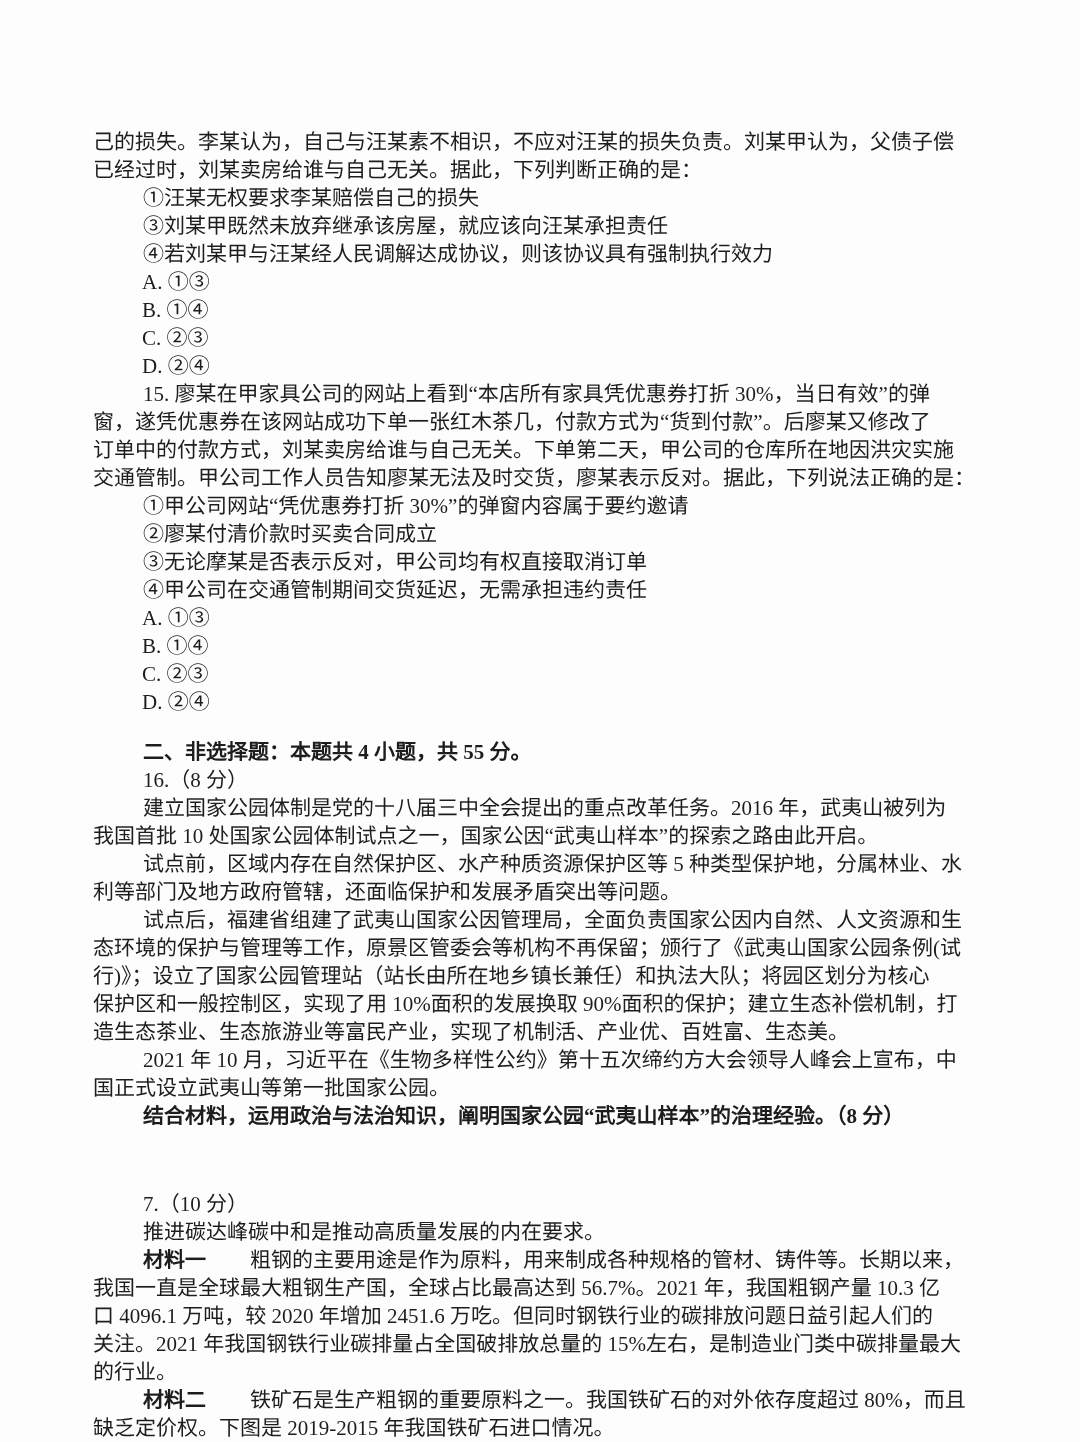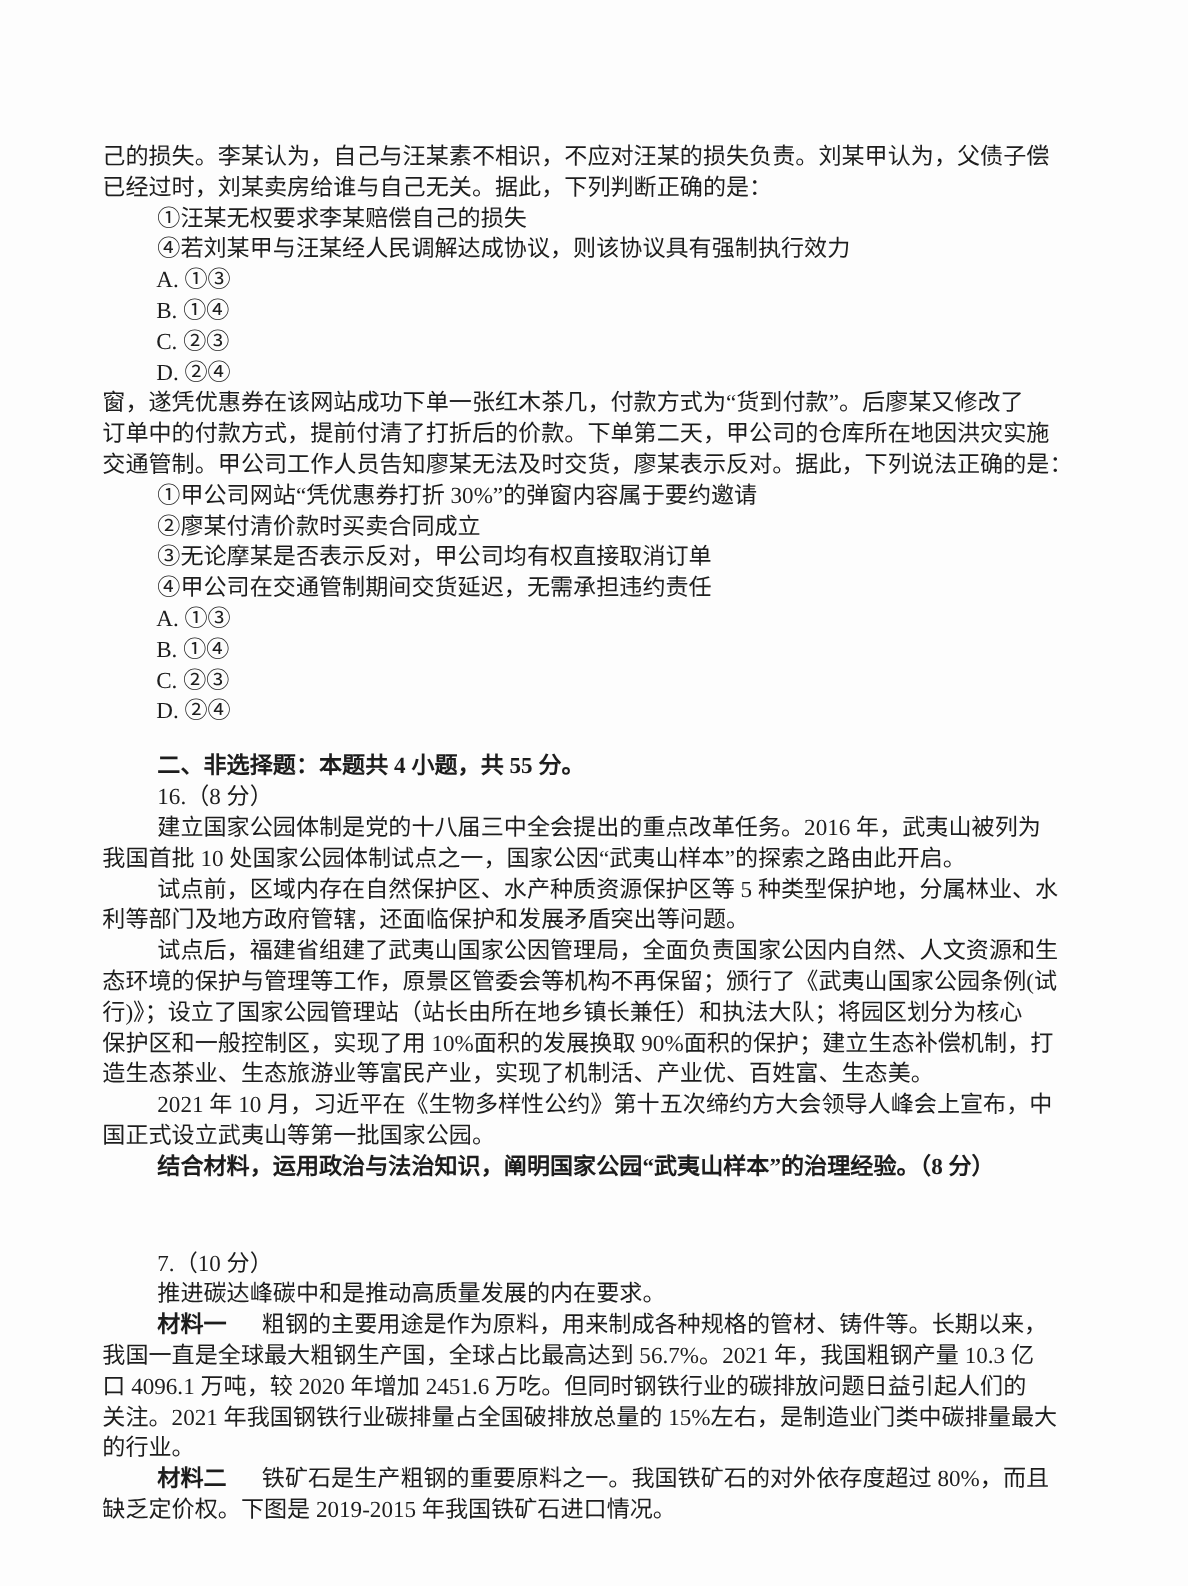--- a/index.html
+++ b/index.html
@@ -15,40 +15,42 @@
     line-height:28px;
     overflow:hidden;
   }
   .doc{width:100%;}
   .line{white-space:nowrap;overflow:hidden;}
   .indent{padding-left:50px;}
   .bold{font-weight:bold;}
   .options{display:flex;padding-left:49px;flex-direction:column;}
   .opt{flex:none;width:160px;}
   .opt:last-child{width:auto;}
-  .mat-label{font-weight:bold;margin-right:32px;}
+  .mat-label{font-weight:bold;margin-right:44px;}
   .gap{width:100%;}
 </style>
 </head>
 <body>
 
 <div class="page">
   <div class="doc" id="doc">
       <div class="line">己的损失。李某认为，自己与汪某素不相识，不应对汪某的损失负责。刘某甲认为，父债子偿</div>
       <div class="line">已经过时，刘某卖房给谁与自己无关。据此，下列判断正确的是：</div>
       <div class="line indent">①汪某无权要求李某赔偿自己的损失</div>
+      <div class="line indent">③刘某甲既然未放弃继承该房屋，就应该向汪某承担责任</div>
       <div class="line indent">④若刘某甲与汪某经人民调解达成协议，则该协议具有强制执行效力</div>
       <div class="line options">
         <span class="opt">A. ①③</span>
         <span class="opt">B. ①④</span>
         <span class="opt">C. ②③</span>
         <span class="opt">D. ②④</span>
       </div>
+      <div class="line indent">15. 廖某在甲家具公司的网站上看到“本店所有家具凭优惠券打折 30%，当日有效”的弹</div>
       <div class="line">窗，遂凭优惠券在该网站成功下单一张红木茶几，付款方式为“货到付款”。后廖某又修改了</div>
-      <div class="line">订单中的付款方式，提前付清了打折后的价款。下单第二天，甲公司的仓库所在地因洪灾实施</div>
+      <div class="line">订单中的付款方式，刘某卖房给谁与自己无关。下单第二天，甲公司的仓库所在地因洪灾实施</div>
       <div class="line">交通管制。甲公司工作人员告知廖某无法及时交货，廖某表示反对。据此，下列说法正确的是：</div>
       <div class="line indent">①甲公司网站“凭优惠券打折 30%”的弹窗内容属于要约邀请</div>
       <div class="line indent">②廖某付清价款时买卖合同成立</div>
       <div class="line indent">③无论摩某是否表示反对，甲公司均有权直接取消订单</div>
       <div class="line indent">④甲公司在交通管制期间交货延迟，无需承担违约责任</div>
       <div class="line options">
         <span class="opt">A. ①③</span>
         <span class="opt">B. ①④</span>
         <span class="opt">C. ②③</span>
         <span class="opt">D. ②④</span>

